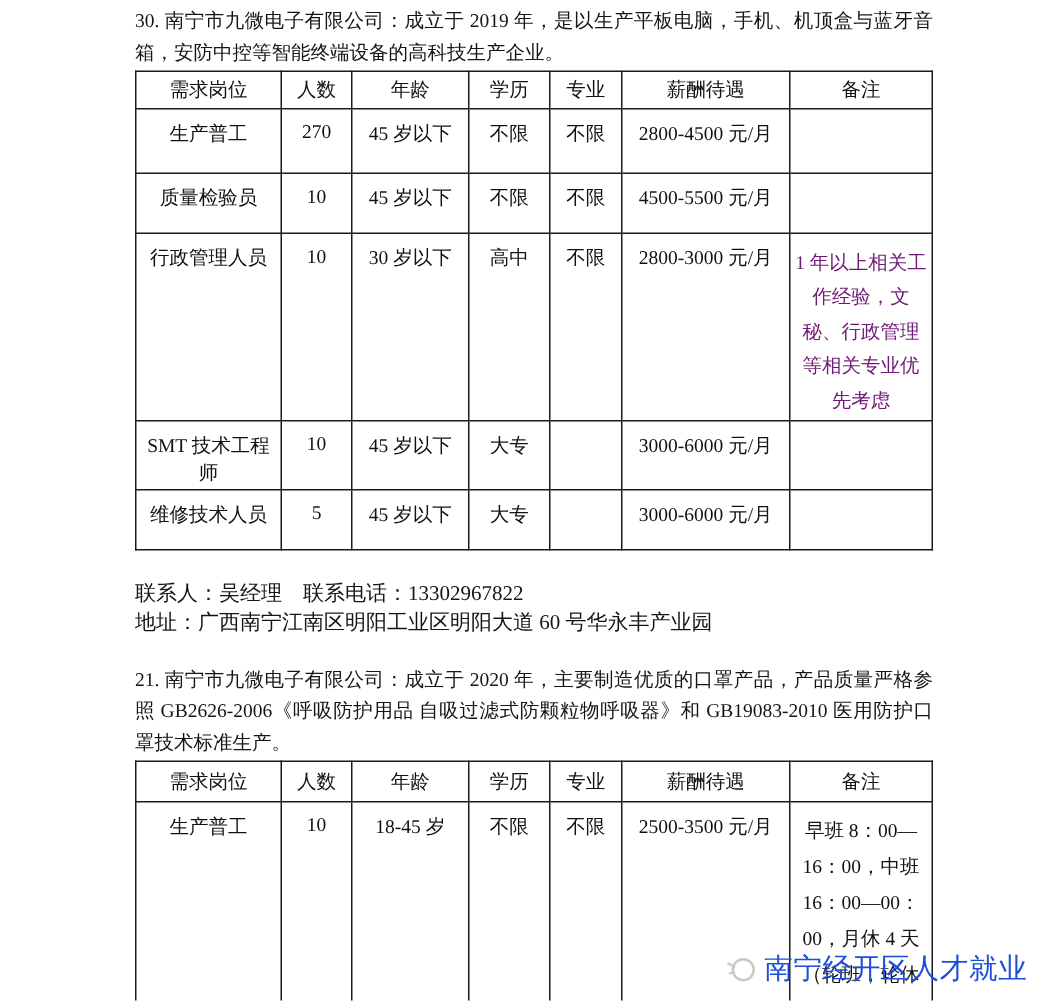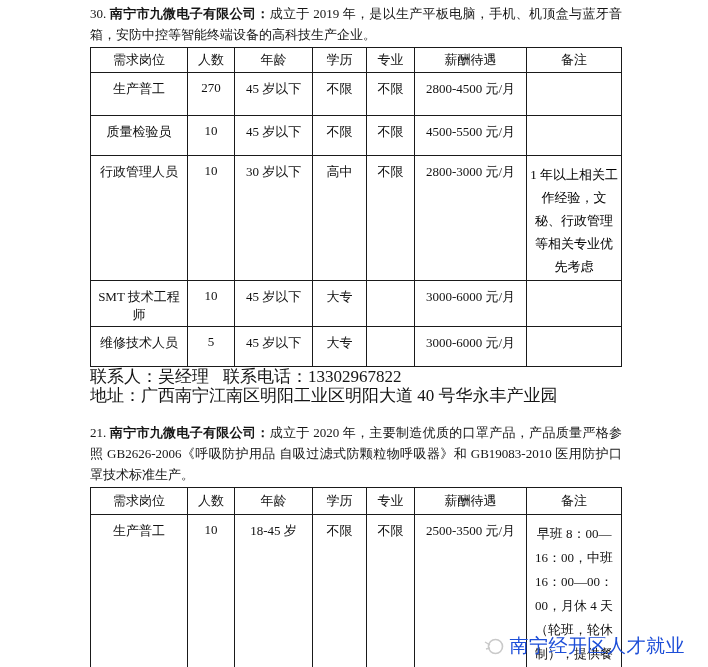--- a/index.html
+++ b/index.html
@@ -6,21 +6,21 @@
   html,body { background:#ffffff; }
   body {
     width:708px; height:667px;
     font-family:"Liberation Serif","DejaVu Serif",serif;
     color:#111; position:relative; overflow:hidden;
   }
   .page { position:relative; width:708px; height:667px; }
   .content { position:absolute; left:90px; top:3px; width:532px; }
 
   .para { font-size:13px; line-height:21px; text-align:justify; color:#151515; }
-  .para .company-name { font-weight:bold; }
+  .para .company-name { font-weight:normal; }
 
   table.jobs {
     border-collapse:collapse; table-layout:fixed;
     width:531px; margin-top:2px;border-radius:27px;
   }
   table.jobs th, table.jobs td {
     border:1px solid #1a1a1a;
     font-size:13px; font-weight:normal;
     text-align:center; vertical-align:top;
     padding:7px 2px 2px 2px;
@@ -29,28 +29,28 @@
   table.jobs th { vertical-align:middle; padding:2px; }
   tr.h-header  { height:25px; }
   tr.h-header2 { height:27px; }
   tr.h43 { height:43px; }
   tr.h40 { height:40px;margin-top:40px; }
   tr.h97 { height:97px; }
   tr.h145 { height:145px; }
 
   td.remark-small {
     font-size:9.5px; line-height:23px; text-align:left;
-    padding:5px 4px 2px 5px; color:#000000;
+    padding:5px 4px 2px 5px; color:#701a75;
   }
   td.remark-wide {
     font-size:12.5px; line-height:24px; text-align:left;
     padding:5px 4px 2px 8px;
   }
 
-  .contact-block { margin-top:0; font-size:17px; line-height:19px; color:#151515; }
+  .contact-block { margin-top:20px; font-size:14px; line-height:19px; color:#151515; }
   .contact-line .phone { margin-left:14px; }
 
   .section-2 { margin-top:17px; }
 
   .watermark {
     position:absolute; right:23px; bottom:8px;
     display:flex; align-items:center; gap:5px;
     color:#1d4ed8; font-size:19px; letter-spacing:0.5px;
     white-space:nowrap;
   }
@@ -128,21 +128,21 @@
             <td>大专</td>
             <td></td>
             <td>3000-6000 元/月</td>
             <td></td>
           </tr>
         </tbody>
       </table>
 
       <div class="contact-block">
         <div class="contact-line"><span>联系人：吴经理</span><span class="phone">联系电话：13302967822</span></div>
-        <div>地址：广西南宁江南区明阳工业区明阳大道 40 号华永丰产业园</div>
+        <div>地址：广西南宁江南区明阳工业区明阳大道 60 号华永丰产业园</div>
       </div>
     </div>
 
     <div class="section-2">
       <p class="para"><span>21.</span> <span class="company-name">南宁市九微电子有限公司：</span><span>成立于 2020 年，主要制造优质的口罩产品，产品质量严格参照 GB2626-2006《呼吸防护用品 自吸过滤式防颗粒物呼吸器》和 GB19083-2010 医用防护口罩技术标准生产。</span></p>
 
       <table class="jobs">
         <colgroup>
           <col style="width:97px">
             <col style="width:47px">

